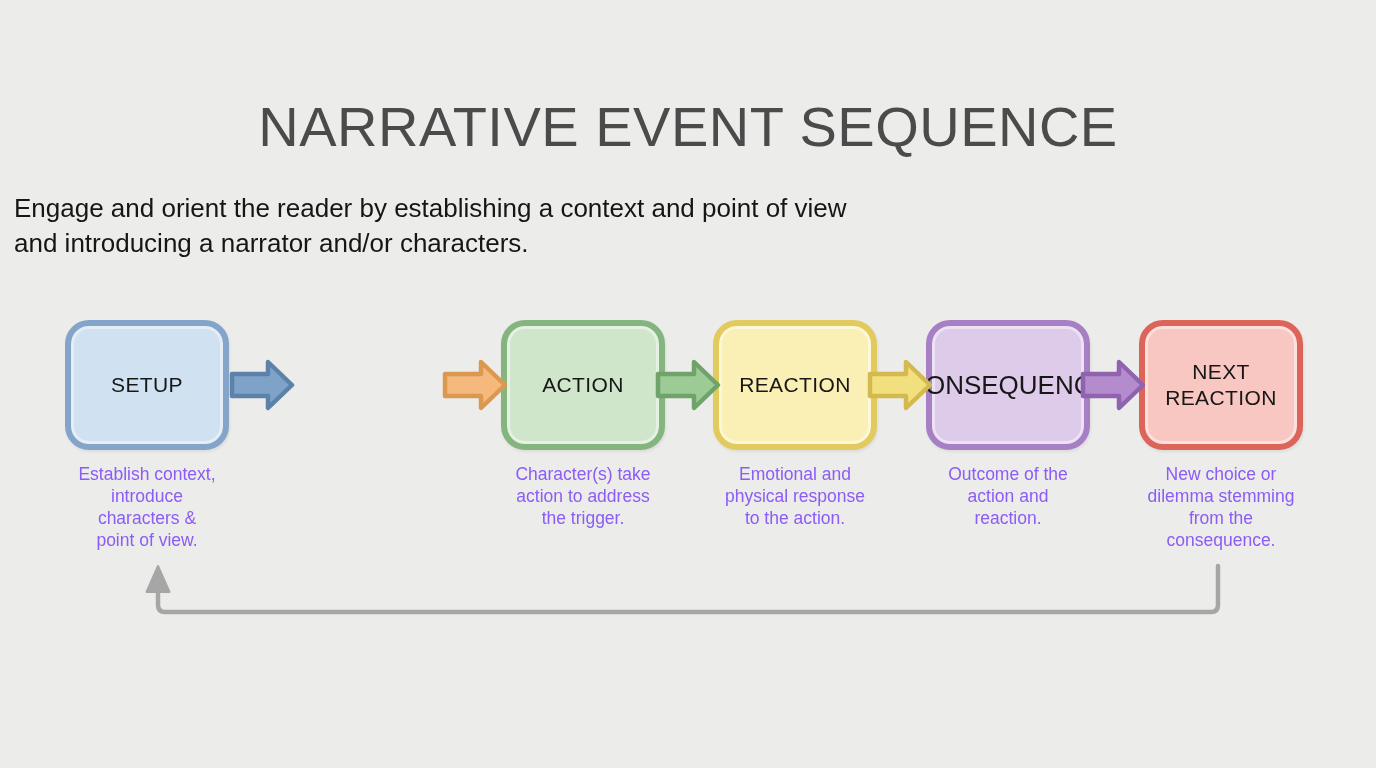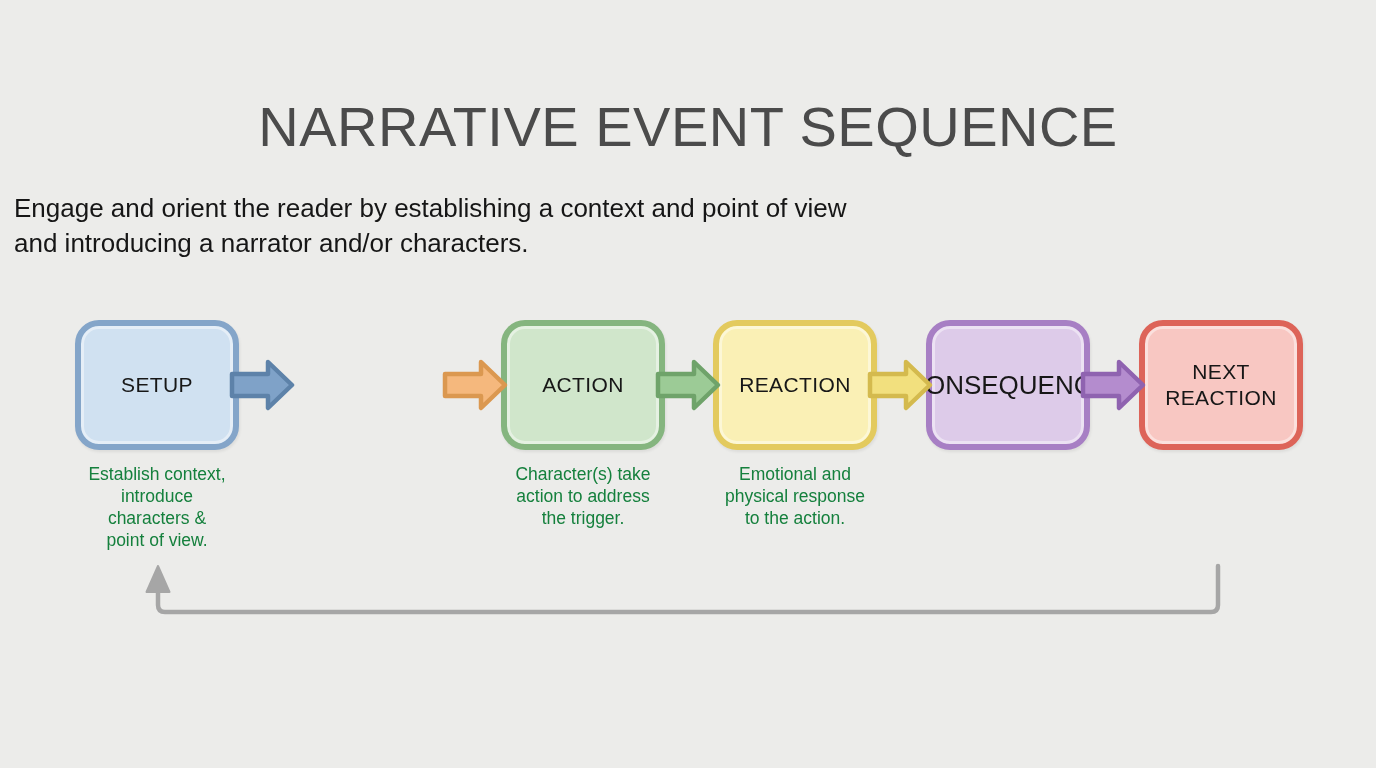--- a/index.html
+++ b/index.html
@@ -28,21 +28,21 @@
     text-align:left;
     font-size:26px;
     font-weight:400;
     line-height:35px;
     color:#161616;
     white-space:pre-line;
   }
   .stage{
     position:absolute;top:320px;width:164px;
   }
-  .s0{left:75px}.s1{left:288px}.s2{left:501px}.s3{left:713px}.s4{left:926px}.s5{left:1139px}
+  .s0{left:65px}.s1{left:288px}.s2{left:501px}.s3{left:713px}.s4{left:926px}.s5{left:1139px}
   .box{
     box-sizing:border-box;
     height:130px;width:164px;
     border-radius:24px;
     border:6px solid var(--border,#999);
     background:var(--fill,#ddd);
     box-shadow:inset 0 0 0 3px rgba(255,255,255,.45), 1px 2px 3px rgba(0,0,0,.07);
     display:flex;align-items:center;justify-content:center;
     text-align:center;
     position:relative;z-index:1;
@@ -54,21 +54,21 @@
     line-height:1.25;
     padding:0 4px;
   }
   .s4 .label{font-size:26px;letter-spacing:0;}
   .desc{
     position:relative;left:-18px;width:200px;
     margin:13px 0 0;
     text-align:center;
     font-size:17.5px;
     line-height:22px;
-    color:#15803d;
+    color:#8b5cf6;
     white-space:pre-line;
   }
   .flow-arrow{
     position:absolute;top:352px;
     z-index:2;
     overflow:visible;
   }
   .a0{left:230px}.a1{left:443px}.a2{left:656px}.a3{left:868px}.a4{left:1081px}
   .loop-svg{
     position:absolute;top:0;left:0;
@@ -117,26 +117,33 @@
     </div>
     <p class="desc">Emotional and
 physical response
 to the action.</p>
   </div>
 
   <div class="stage s4" style="--fill: #DDCBE9; --border: #A77FC4;">
     <div class="box">
       <span class="label">CONSEQUENCE</span>
     </div>
+    <p class="desc">Outcome of the
+action and
+reaction.</p>
   </div>
 
   <div class="stage s5" style="--fill: #F8C7C2; --border: #DD6459;">
     <div class="box">
       <span class="label">NEXT REACTION</span>
     </div>
+    <p class="desc">New choice or
+dilemma stemming
+from the
+consequence.</p>
   </div>
 
   <svg class="flow-arrow a0" width="66" height="66" viewBox="0 0 66 66">
     <polygon class="conn" points="2,22 38,22 38,10 62,33 38,56 38,44 2,44" stroke-width="4.5" stroke-linejoin="round" stroke-linecap="round" fill="#7FA2C8" stroke="#5D82A9"></polygon>
   </svg>
   <svg class="flow-arrow a1" width="66" height="66" viewBox="0 0 66 66">
     <polygon class="conn" points="2,22 38,22 38,10 62,33 38,56 38,44 2,44" stroke-width="4.5" stroke-linejoin="round" stroke-linecap="round" fill="#F5B87D" stroke="#DB9850"></polygon>
   </svg>
   <svg class="flow-arrow a2" width="66" height="66" viewBox="0 0 66 66">
     <polygon class="conn" points="2,22 38,22 38,10 62,33 38,56 38,44 2,44" stroke-width="4.5" stroke-linejoin="round" stroke-linecap="round" fill="#9CCB96" stroke="#6FA36A"></polygon>

